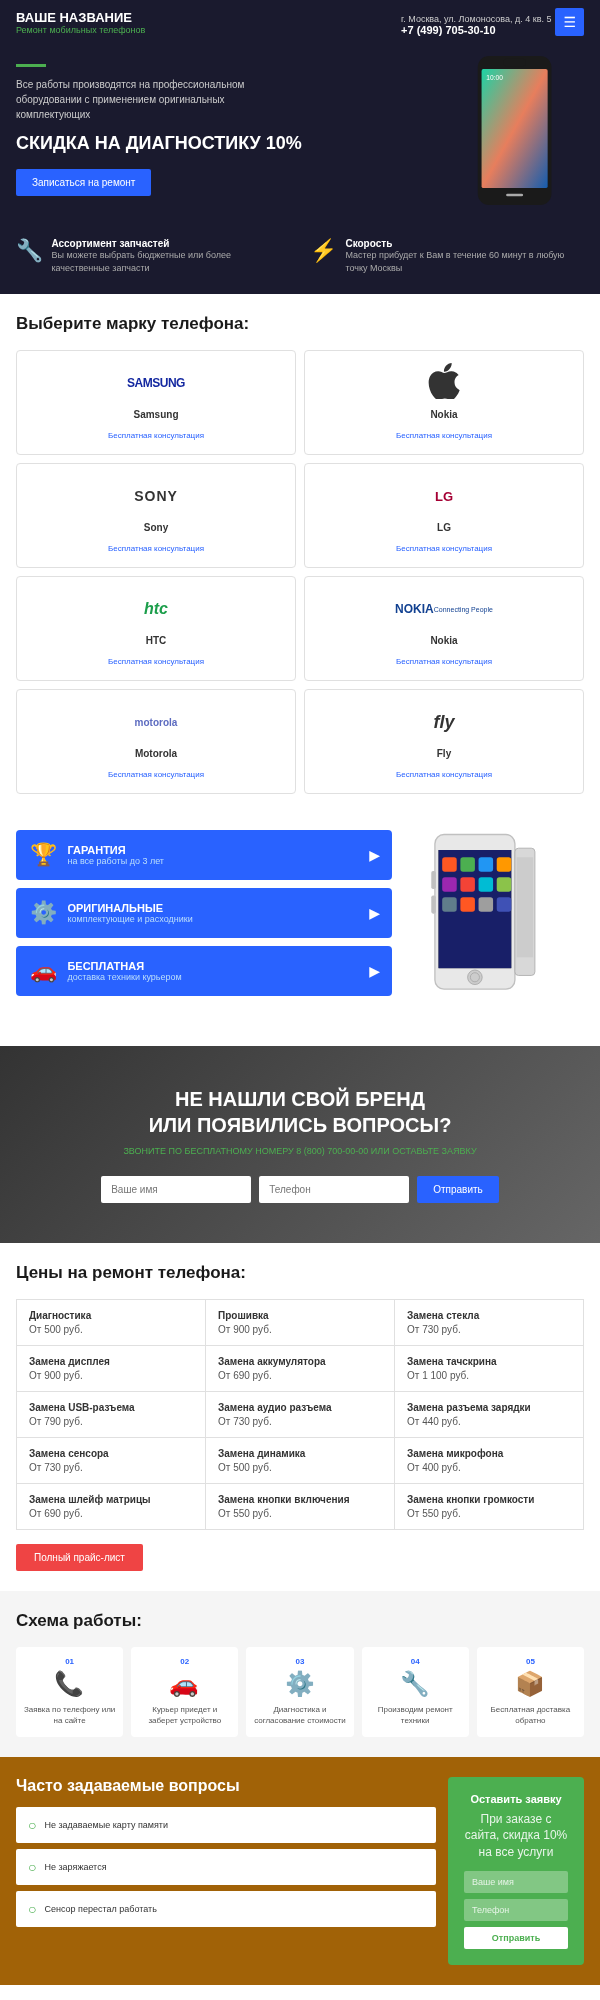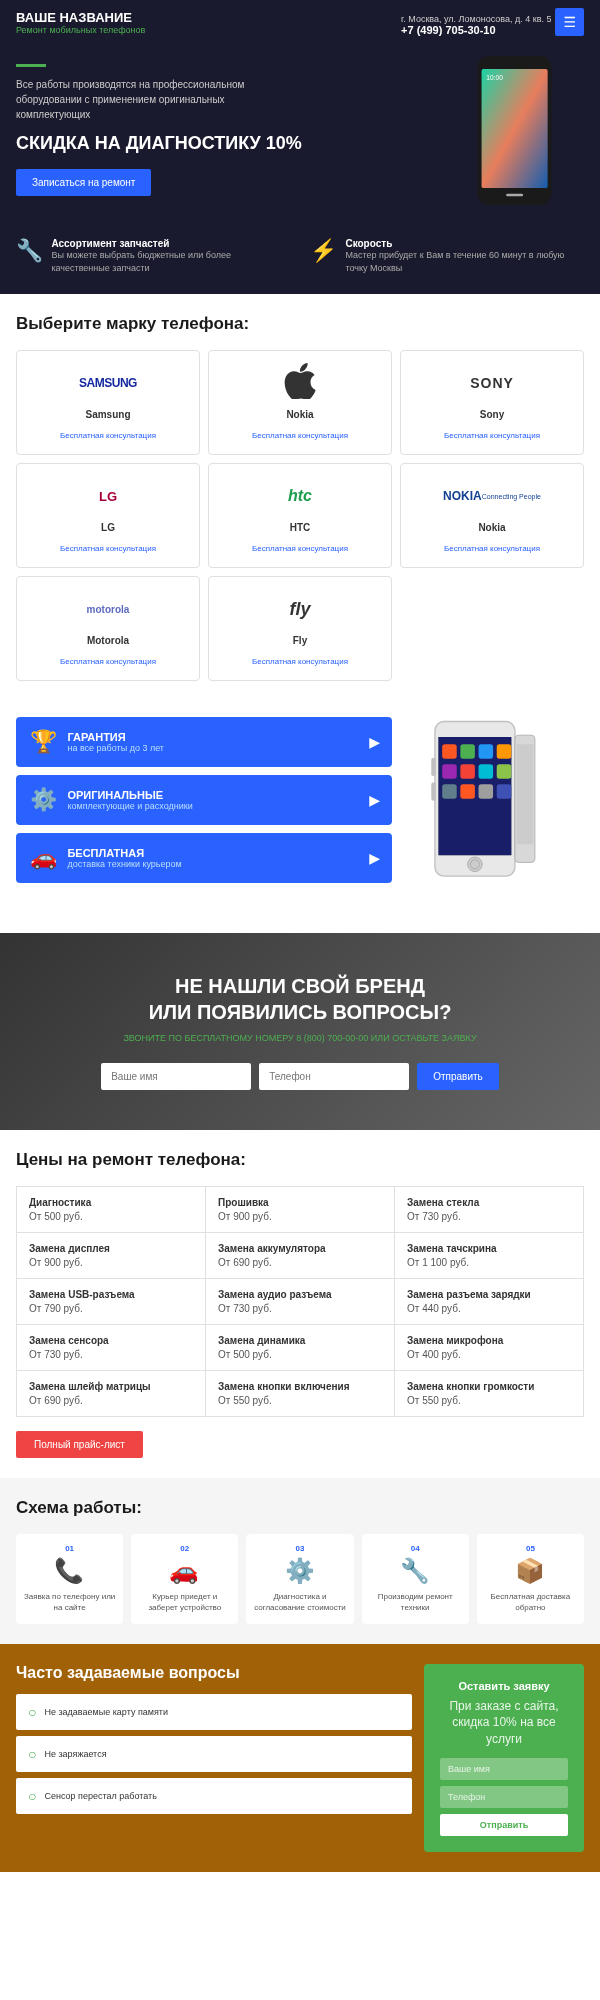--- a/index.html
+++ b/index.html
@@ -28,21 +28,21 @@
     
     .features { background: #1a1a2e; display: flex; padding: 14px 16px 20px; gap: 20px; }
     .feature { display: flex; align-items: flex-start; gap: 8px; flex: 1; }
     .feature-icon { color: #4caf50; font-size: 22px; flex-shrink: 0; }
     .feature-text .f-title { color: #fff; font-size: 10px; font-weight: bold; }
     .feature-text .f-desc { color: #aaa; font-size: 9px; line-height: 1.4; }
 
     
     .brands-section { padding: 20px 16px; }
     .section-title { font-size: 17px; font-weight: bold; color: #1a1a1a; margin-bottom: 16px; }
-    .brands-grid { display: grid; grid-template-columns: repeat(3, 1fr); gap: 8px; }
+    .brands-grid { display: grid; grid-template-columns: repeat(2, 1fr); gap: 8px; }
     .brand-card { border: 1px solid #e0e0e0; border-radius: 4px; padding: 12px 8px; text-align: center; cursor: pointer; }
     .brand-logo { height: 40px; display: flex; align-items: center; justify-content: center; margin-bottom: 6px; }
     .brand-name { font-size: 10px; color: #333; font-weight: bold; margin-bottom: 4px; }
     .brand-link { font-size: 8px; color: #2962ff; text-decoration: none; }
 
     
     .samsung-text { font-size: 12px; color: #1428a0; font-weight: bold; letter-spacing: -0.5px; }
     
     .apple-logo { font-size: 28px; color: #333; line-height: 1; }
     
@@ -99,21 +99,21 @@
     .schema-icon { font-size: 24px; color: #4caf50; margin-bottom: 6px; }
     .schema-text { font-size: 8px; color: #555; line-height: 1.4; }
 
     
     .faq-section { display: flex; padding: 20px 16px; gap: 12px; background: #a16207; }
     .faq-left { flex: 1; }
     .faq-title { color: #fff; font-size: 16px; font-weight: bold; margin-bottom: 12px; }
     .faq-item { background: #fff; border-radius: 2px; padding: 10px 12px; margin-bottom: 6px; display: flex; align-items: center; gap: 8px; cursor: pointer; }
     .faq-icon { color: #4caf50; font-size: 14px; flex-shrink: 0; }
     .faq-text { font-size: 9px; color: #333; }
-    .faq-right { width: 160px; }
+    .faq-right { width: 136px; }
     .faq-cta-box { background: #4caf50; border-radius: 4px; padding: 16px; text-align: center; }
     .faq-cta-title { color: #fff; font-size: 11px; font-weight: bold; margin-bottom: 6px; }
     .faq-cta-sub { color: #e8f5e9; font-size: 12px; margin-bottom: 10px; line-height: 1.4; }
     .faq-cta-input { width: 100%; background: rgba(255,255,255,0.3); border: none; padding: 6px 8px; font-size: 9px; color: #fff; border-radius: 2px; margin-bottom: 6px; }
     .faq-cta-input::placeholder { color: rgba(255,255,255,0.8); }
     .faq-cta-btn { background: #fff; color: #4caf50; border: none; padding: 6px 12px; font-size: 9px; font-weight: bold; border-radius: 2px; cursor: pointer; width: 100%; }
   </style>
 </head>
 <body>
 

